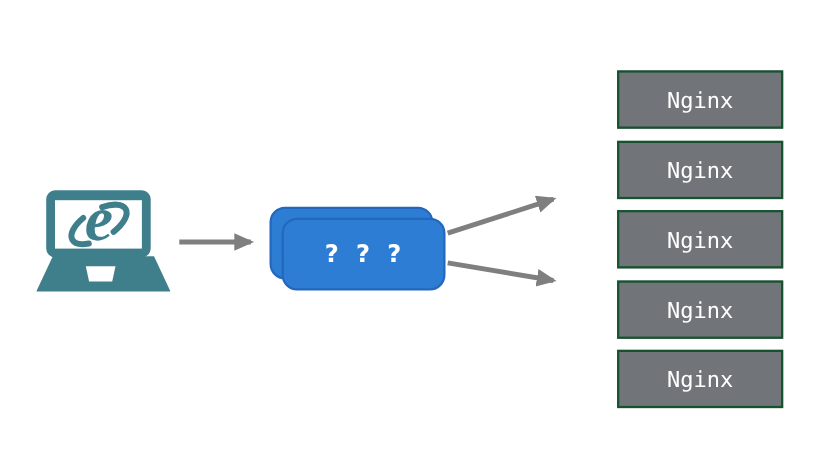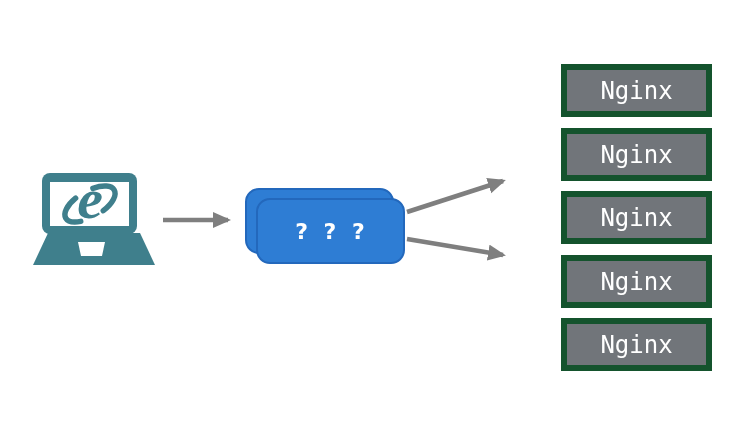--- a/index.html
+++ b/index.html
@@ -14,23 +14,23 @@
     background:#2E7DD4; border:2px solid #2368BC; box-sizing:border-box;
   }
   .stack-back  { left:245px; top:188px; }
   .stack-front { left:256px; top:198px; display:flex; align-items:center; justify-content:center; }
   .stack-front .qmarks {
     color:#ffffff; font-weight:bold; font-size:22px; word-spacing:6px;
     font-family:"DejaVu Sans", sans-serif; letter-spacing:1px;
   }
   .server-box {
     position:absolute; left:561px; width:151px; height:53px; box-sizing:border-box;
-    background:#71757A; border:6px solid #14532d;
+    background:#71757A; border:2px solid #14532d;
     display:flex; align-items:center; justify-content:center;
-    color:#ffffff; font-size:24px; font-family:"DejaVu Sans Mono", monospace;
+    color:#ffffff; font-size:20px; font-family:"DejaVu Sans Mono", monospace;
   }
 </style>
 </head>
 <body>
 
 <div class="canvas">
 
   <svg class="arrows-layer" viewBox="0 0 739 426" xmlns="http://www.w3.org/2000/svg">
     <defs>
       <marker id="ah" markerUnits="userSpaceOnUse" markerWidth="20" markerHeight="18" refX="15" refY="8" orient="auto">

